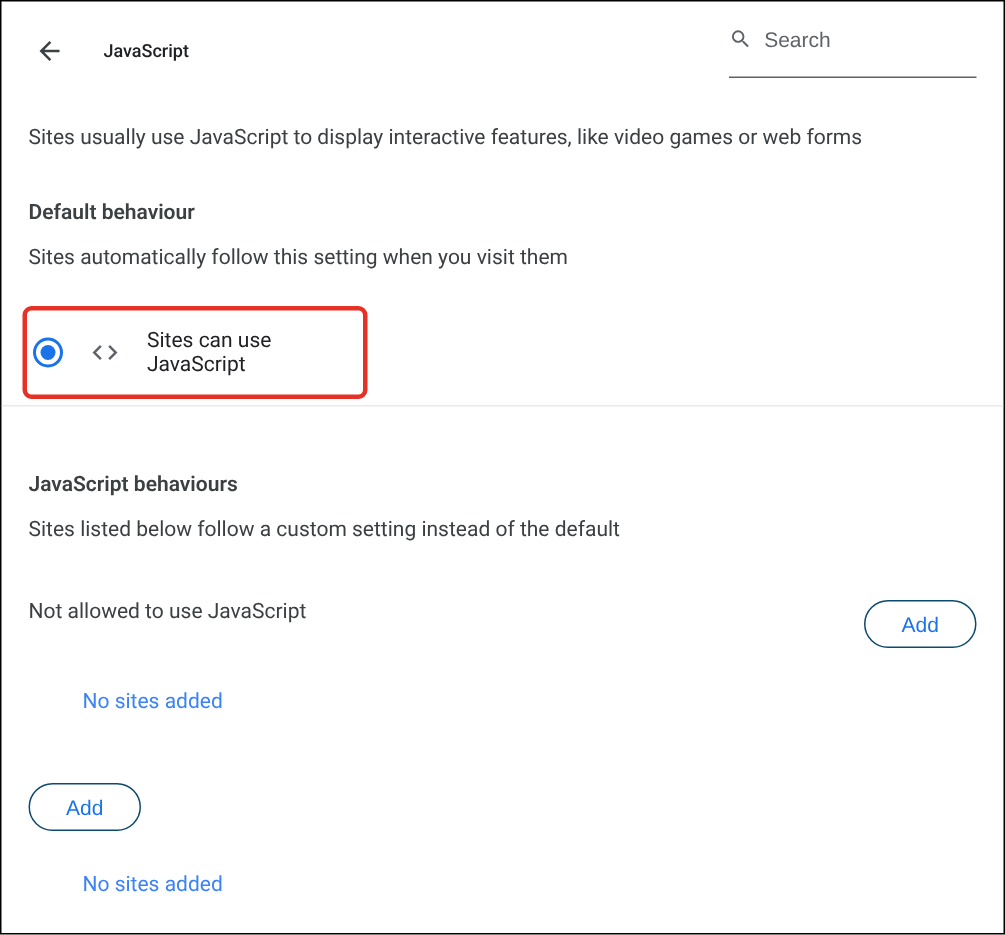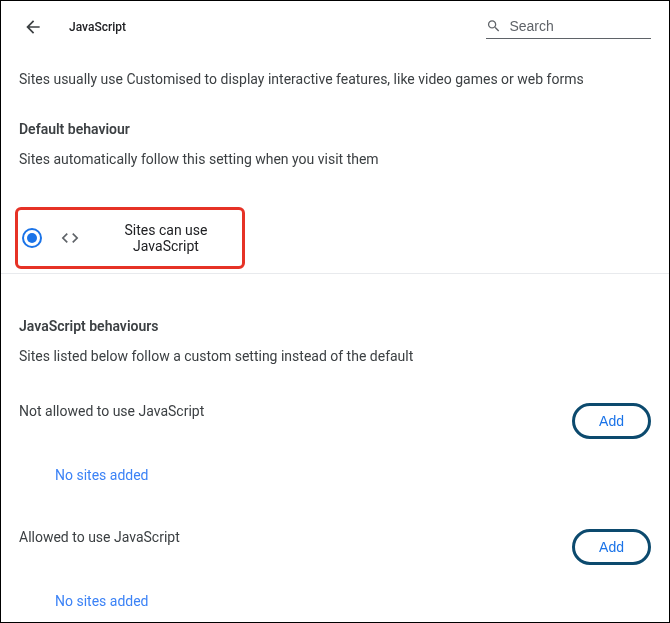--- a/index.html
+++ b/index.html
@@ -38,21 +38,21 @@
       font-size: 12px;
       font-weight: 500;
       color: #202124;
       flex: 1;
     }
     .search-wrap {
       display: flex;
       align-items: center;
       gap: 8px;
       border-bottom: 1px solid #5f6368;
-      padding: 2px 0 3px 0;
+      padding: 2px 0 16px 0;
       width: 165px;
     }
     .search-input {
       border: none;
       outline: none;
       font-size: 14px;
       color: #202124;
       width: 100%;
       background: transparent;
     }
@@ -64,21 +64,21 @@
       margin-bottom: 34px;
     }
     .section-heading {
       font-weight: 600;
       color: #3c4043;
       margin-bottom: 14px;
       margin-top: 32px;
     }
     .section-sub {
       color: #3c4043;
-      margin-bottom: 40px;
+      margin-bottom: 24px;
     }
     .radio-row {
       display: flex;
       align-items: center;
       gap: 18px;
       padding: 10px 2px;
       cursor: pointer;
     }
     .radio-outer {
       width: 20px;
@@ -111,21 +111,20 @@
     }
     .option-label {
       color: #202124;
     }
     .highlight-box {
       border: 3px solid #e63226;
       border-radius: 6px;
       padding: 2px 6px 2px 2px;
       display: inline-flex;
       margin-left: -4px;
-      text-align: center;
     }
     .divider {
       height: 1px;
       background: #e8eaed;
       margin: 0 -18px;
     }
     .custom-section {
       margin-top: 44px;
     }
     .list-section {
@@ -134,21 +133,21 @@
     .list-header {
       display: flex;
       align-items: flex-start;
       justify-content: space-between;
       margin-top: 39px;
     }
     .list-title {
       color: #3c4043;
     }
     .add-btn {
-      border: 3px solid #0c4a6e;
+      border: 1px solid #0c4a6e;
       background: #fff;
       color: #1a73e8;
       font-size: 14px;
       font-weight: 500;
       padding: 7px 24px;
       border-radius: 18px;
       cursor: pointer;
     }
     .empty-text {
       color: #3b82f6;
@@ -168,21 +167,21 @@
     </div>
     <div class="page-title">JavaScript</div>
     <div class="search-wrap">
       <svg width="18" height="18" viewBox="0 0 24 24" fill="none">
         <path d="M15.5 14h-.79l-.28-.27A6.471 6.471 0 0016 9.5 6.5 6.5 0 109.5 16c1.61 0 3.09-.59 4.23-1.57l.27.28v.79l5 4.99L20.49 19l-4.99-5zm-6 0C7.01 14 5 11.99 5 9.5S7.01 5 9.5 5 14 7.01 14 9.5 11.99 14 9.5 14z" fill="#5f6368"></path>
       </svg>
       <input class="search-input" type="text" placeholder="Search" style="">
     </div>
   </div>
 
-  <div class="description">Sites usually use Customised to display interactive features, like video games or web forms</div>
+  <div class="description">Sites usually use JavaScript to display interactive features, like video games or web forms</div>
 
   <div class="section-heading">Default behaviour</div>
   <div class="section-sub">Sites automatically follow this setting when you visit them</div>
 
   <div class="highlight-box">
     <div class="radio-row" style="width:216px;">
       <div class="radio-outer selected">
         <div class="radio-inner"></div>
       </div>
       <div class="option-icon">
@@ -204,19 +203,18 @@
     <div class="list-section">
       <div class="list-header">
         <div class="list-title">Not allowed to use JavaScript</div>
         <button class="add-btn">Add</button>
       </div>
       <div class="empty-text">No sites added</div>
     </div>
 
     <div class="list-section" style="margin-top:46px;">
       <div class="list-header">
-        <div class="list-title">Allowed to use JavaScript</div>
         <button class="add-btn">Add</button>
       </div>
       <div class="empty-text">No sites added</div>
     </div>
   </div>
 </div>
 
 </body></html>

